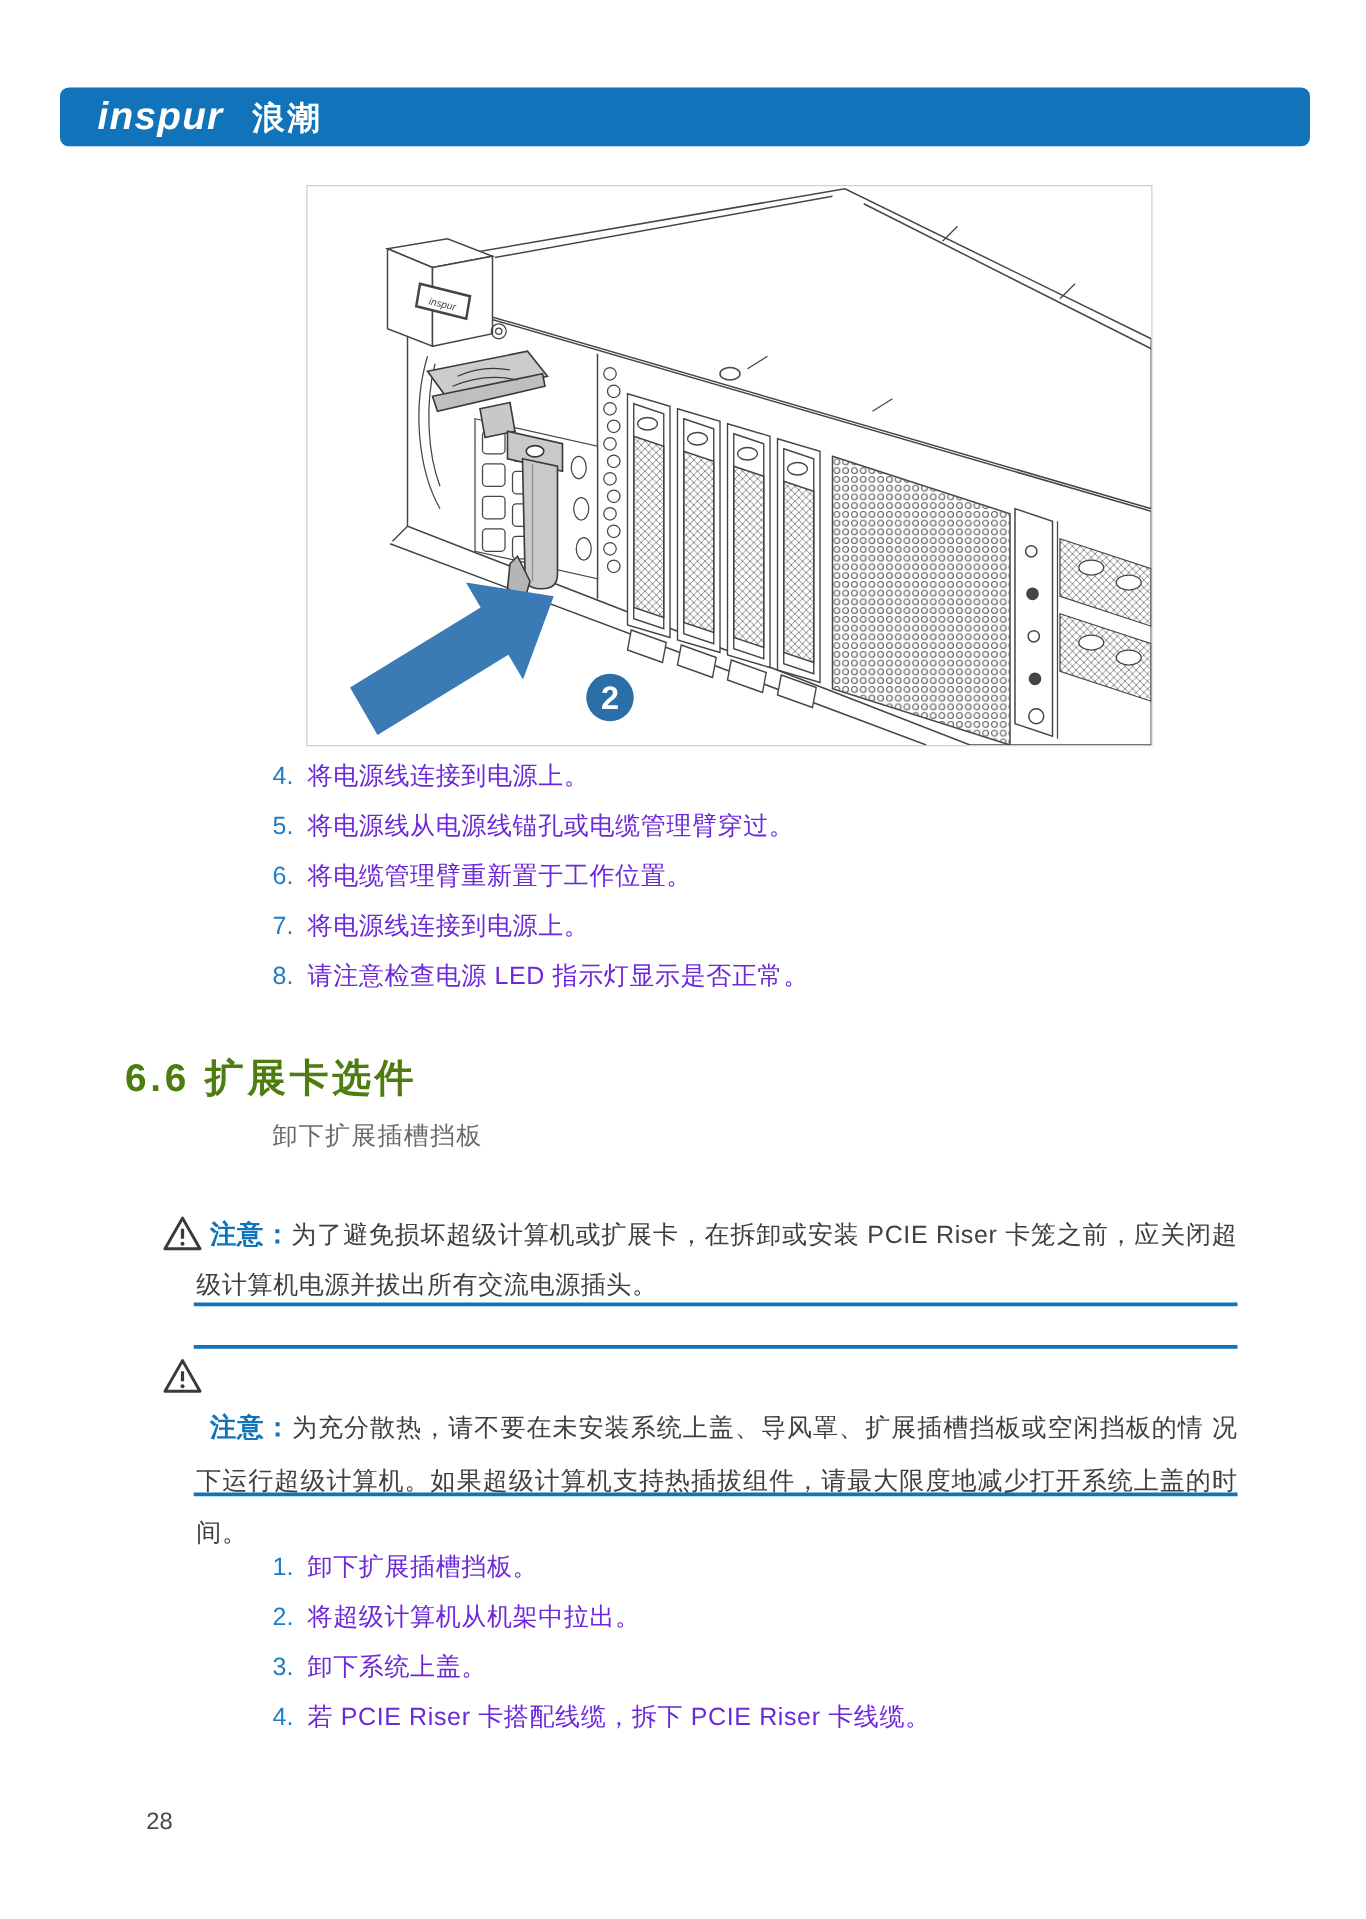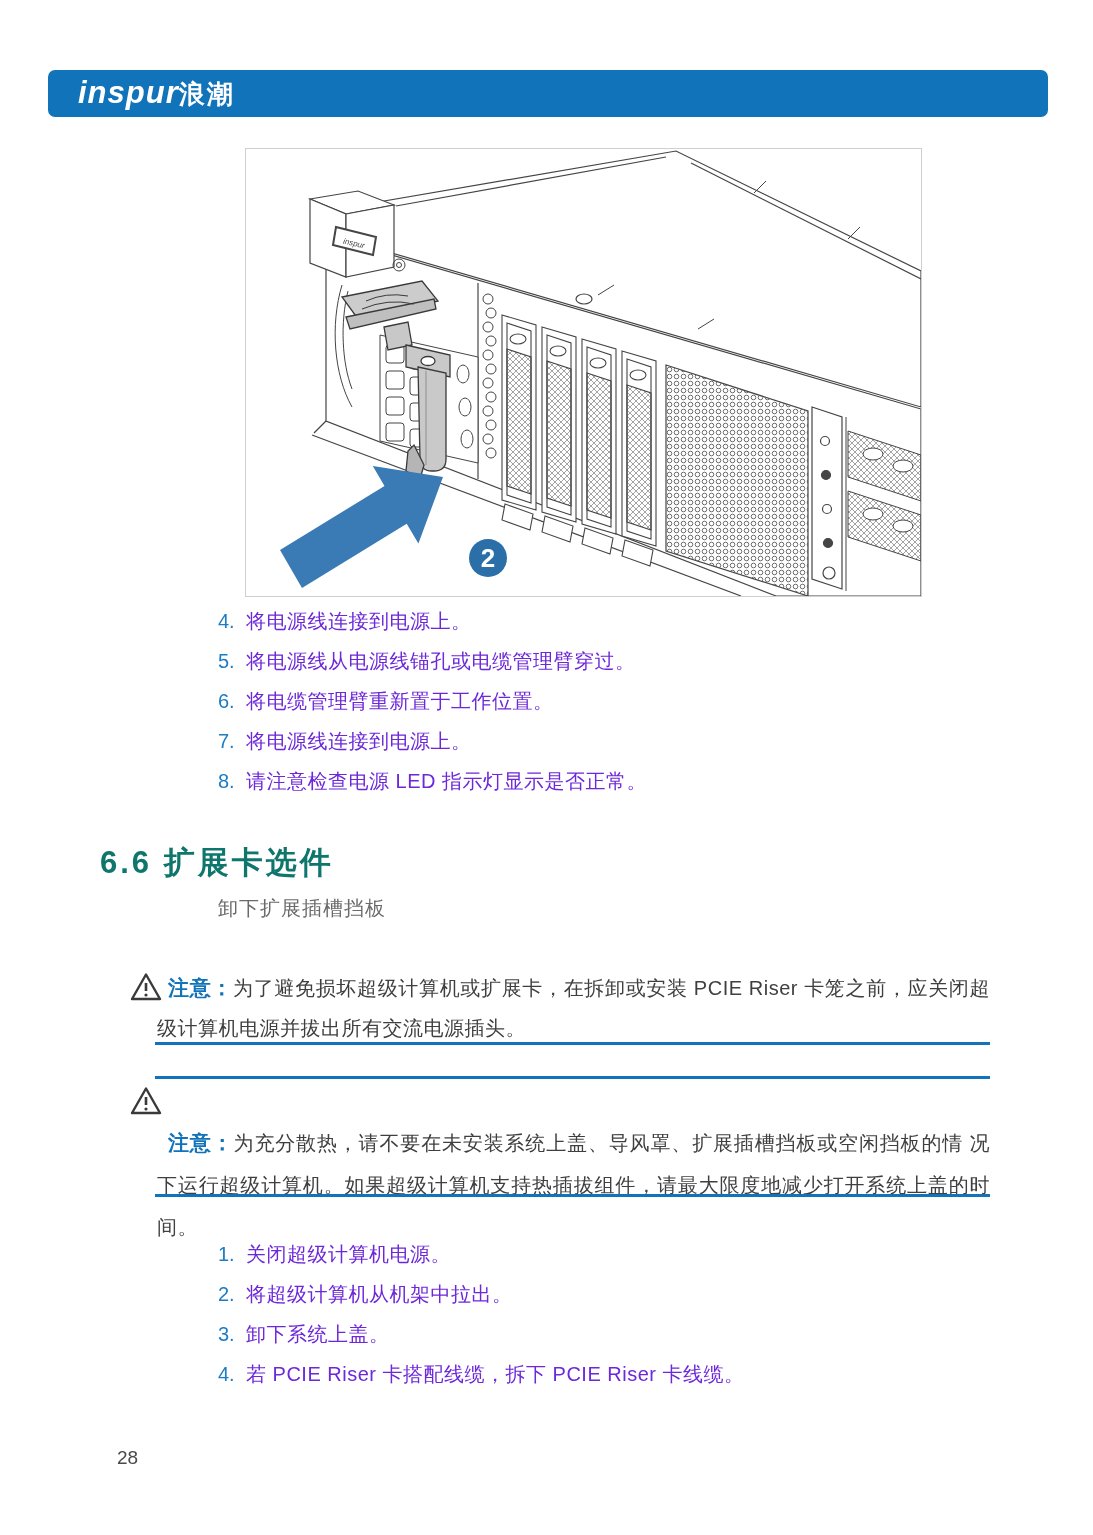--- a/index.html
+++ b/index.html
@@ -7,37 +7,37 @@
     position:relative;width:1093px;height:1535px;background:#ffffff;overflow:hidden;
     font-family:"Liberation Sans","DejaVu Sans",sans-serif;
   }
   
   .header-bar{
     position:absolute;left:48px;top:70px;width:1000px;height:47px;
     background:#1173B9;border-radius:7px;display:flex;align-items:center;
   }
   .logo{display:flex;align-items:baseline;margin-left:30px;color:#fff;}
   .logo-latin{font-size:31px;font-weight:bold;font-style:italic;letter-spacing:1px;}
-  .logo-cjk{font-size:26px;font-weight:bold;margin-left:0;letter-spacing:2px;}
+  .logo-cjk{font-size:26px;font-weight:bold;margin-left:23px;letter-spacing:2px;}
   
   .figure{
     position:absolute;left:245px;top:148px;width:675px;height:447px;
     background:#fff;border:1px solid #cfcfcf;box-sizing:content-box;
   }
   
   .steps{position:absolute;left:218px;display:block;}
   .step-row{display:flex;height:40px;align-items:flex-start;font-size:20px;line-height:28px;}
   .step-num{color:#1C7CC5;margin-right:8px;min-width:20px;}
   .step-txt{color:#6d28d9;letter-spacing:0.5px;}
   #steps-power{top:607px;}
   #steps-riser{top:1240px;}
   
   .section-title{
     position:absolute;left:100px;top:842px;font-size:31px;font-weight:bold;
-    color:#0f766e;letter-spacing:3px;
+    color:#4d7c0f;letter-spacing:3px;
   }
   .section-intro{
     position:absolute;left:218px;top:895px;font-size:20px;color:#6a6a6a;letter-spacing:1px;
   }
   
   .note-icon{position:absolute;width:32px;height:30px;}
   #note1-icon{left:130px;top:972px;}
   #note2-icon{left:130px;top:1086px;}
   .note-text{
     position:absolute;left:157px;width:833px;font-size:20px;color:#3f3f3f;
@@ -261,21 +261,21 @@
     <circle cx="16" cy="23" r="1.6" fill="#3a3a3a"></circle>
   </svg>
   <div class="note-text" id="note2-text">
     <span class="note-label">注意：</span><span>为充分散热，请不要在未安装系统上盖、导风罩、扩展插槽挡板或空闲挡板的情 况下运行超级计算机。如果超级计算机支持热插拔组件，请最大限度地减少打开系统上盖的时间。</span>
   </div>
   <div class="blue-rule" id="rule3"></div>
 
   <div class="steps" id="steps-riser">
     <div class="step-row">
       <span class="step-num">1.</span>
-      <span class="step-txt">关闭超级计算机电源。</span>
+      <span class="step-txt">卸下扩展插槽挡板。</span>
     </div>
     <div class="step-row">
       <span class="step-num">2.</span>
       <span class="step-txt">将超级计算机从机架中拉出。</span>
     </div>
     <div class="step-row">
       <span class="step-num">3.</span>
       <span class="step-txt">卸下系统上盖。</span>
     </div>
     <div class="step-row">

